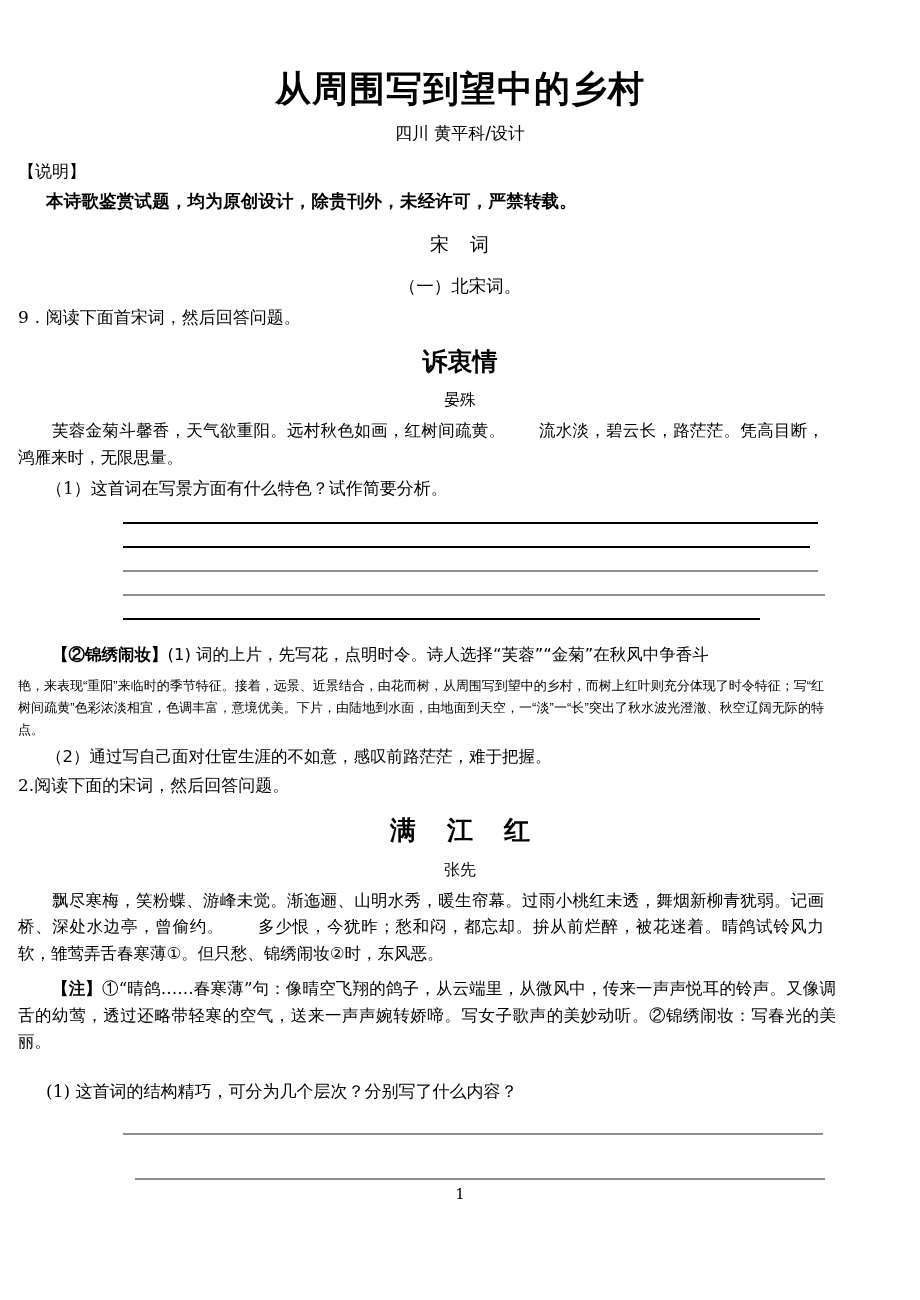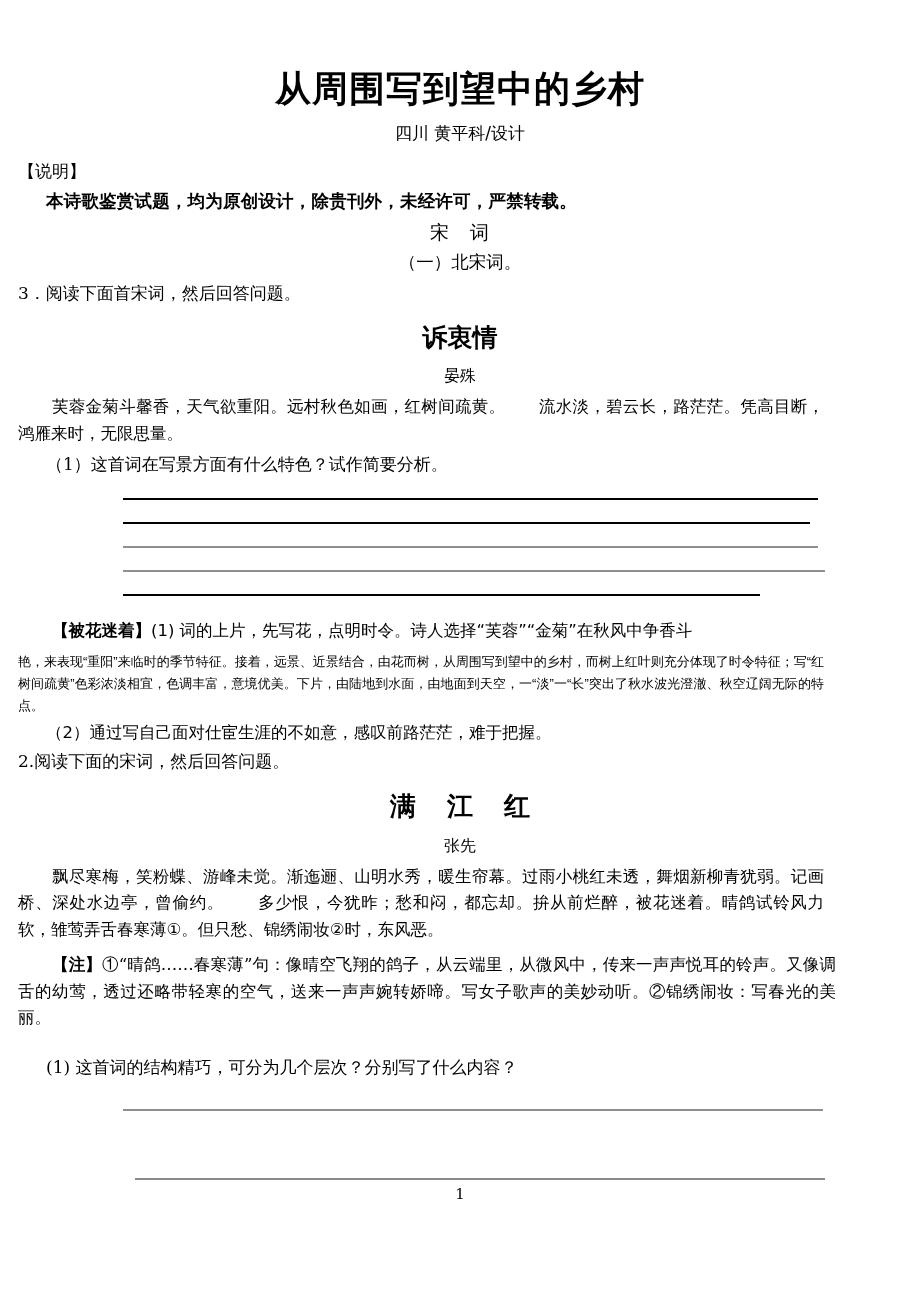--- a/index.html
+++ b/index.html
@@ -60,21 +60,21 @@
     font-size: 17.5px;
     margin: 0;
     padding: 6px 12px 0 46px;
     letter-spacing: 0.2px;
   }
 
   .center-head {
     text-align: center;
     font-family: "DejaVu Serif", "Liberation Serif", serif;
     font-size: 19px;
-    margin: 0;
+    margin: 12px;
     padding-top: 7px;
     letter-spacing: 1px;
   }
   .center-sub {
     text-align: center;
     font-family: "DejaVu Serif", "Liberation Serif", serif;
     font-size: 17.5px;
     margin: 0;
     padding-top: 4px;
   }
@@ -228,36 +228,36 @@
 
   <h1 class="doc-title">从周围写到望中的乡村</h1>
   <p class="doc-subtitle">四川 黄平科/设计</p>
 
   <p class="note-head">【说明】</p>
   <p class="note-body">本诗歌鉴赏试题，均为原创设计，除贵刊外，未经许可，严禁转载。</p>
 
   <p class="center-head">宋　词</p>
   <p class="center-sub">（一）北宋词。</p>
 
-  <p class="q-lead">3．阅读下面首宋词，然后回答问题。</p>
+  <p class="q-lead">9．阅读下面首宋词，然后回答问题。</p>
 
   <p class="poem-title">诉衷情</p>
   <p class="poem-author">晏殊</p>
   <p class="poem-body">芙蓉金菊斗馨香，天气欲重阳。远村秋色如画，红树间疏黄。　　流水淡，碧云长，路茫茫。凭高目断，鸿雁来时，无限思量。</p>
 
   <p class="sub-q">（1）这首词在写景方面有什么特色？试作简要分析。</p>
   <hr class="rule sp1">
   <hr class="rule sp2">
 
   <hr class="rule gray sp3">
   <hr class="rule gray sp4">
   <hr class="rule sp5">
 
   <p class="ans-first">
-    <b>【被花迷着】</b><span>(1) 词的上片，先写花，点明时令。诗人选择“芙蓉”“金菊”在秋风中争香斗</span>
+    <b>【②锦绣闹妆】</b><span>(1) 词的上片，先写花，点明时令。诗人选择“芙蓉”“金菊”在秋风中争香斗</span>
   </p>
   <p class="ans-cont">艳，来表现“重阳”来临时的季节特征。接着，远景、近景结合，由花而树，从周围写到望中的乡村，而树上红叶则充分体现了时令特征；写“红树间疏黄”色彩浓淡相宜，色调丰富，意境优美。下片，由陆地到水面，由地面到天空，一“淡”一“长”突出了秋水波光澄澈、秋空辽阔无际的特点。</p>
   <p class="ans-p2">（2）通过写自己面对仕宦生涯的不如意，感叹前路茫茫，难于把握。</p>
 
   <p class="q-lead2">2.阅读下面的宋词，然后回答问题。</p>
 
   <p class="poem-title spaced">满 江 红</p>
   <p class="poem-author">张先</p>
   <p class="poem-body">飘尽寒梅，笑粉蝶、游峰未觉。渐迤逦、山明水秀，暖生帘幕。过雨小桃红未透，舞烟新柳青犹弱。记画桥、深处水边亭，曾偷约。　　多少恨，今犹昨；愁和闷，都忘却。拚从前烂醉，被花迷着。晴鸽试铃风力软，雏莺弄舌春寒薄①。但只愁、锦绣闹妆②时，东风恶。</p>
 

